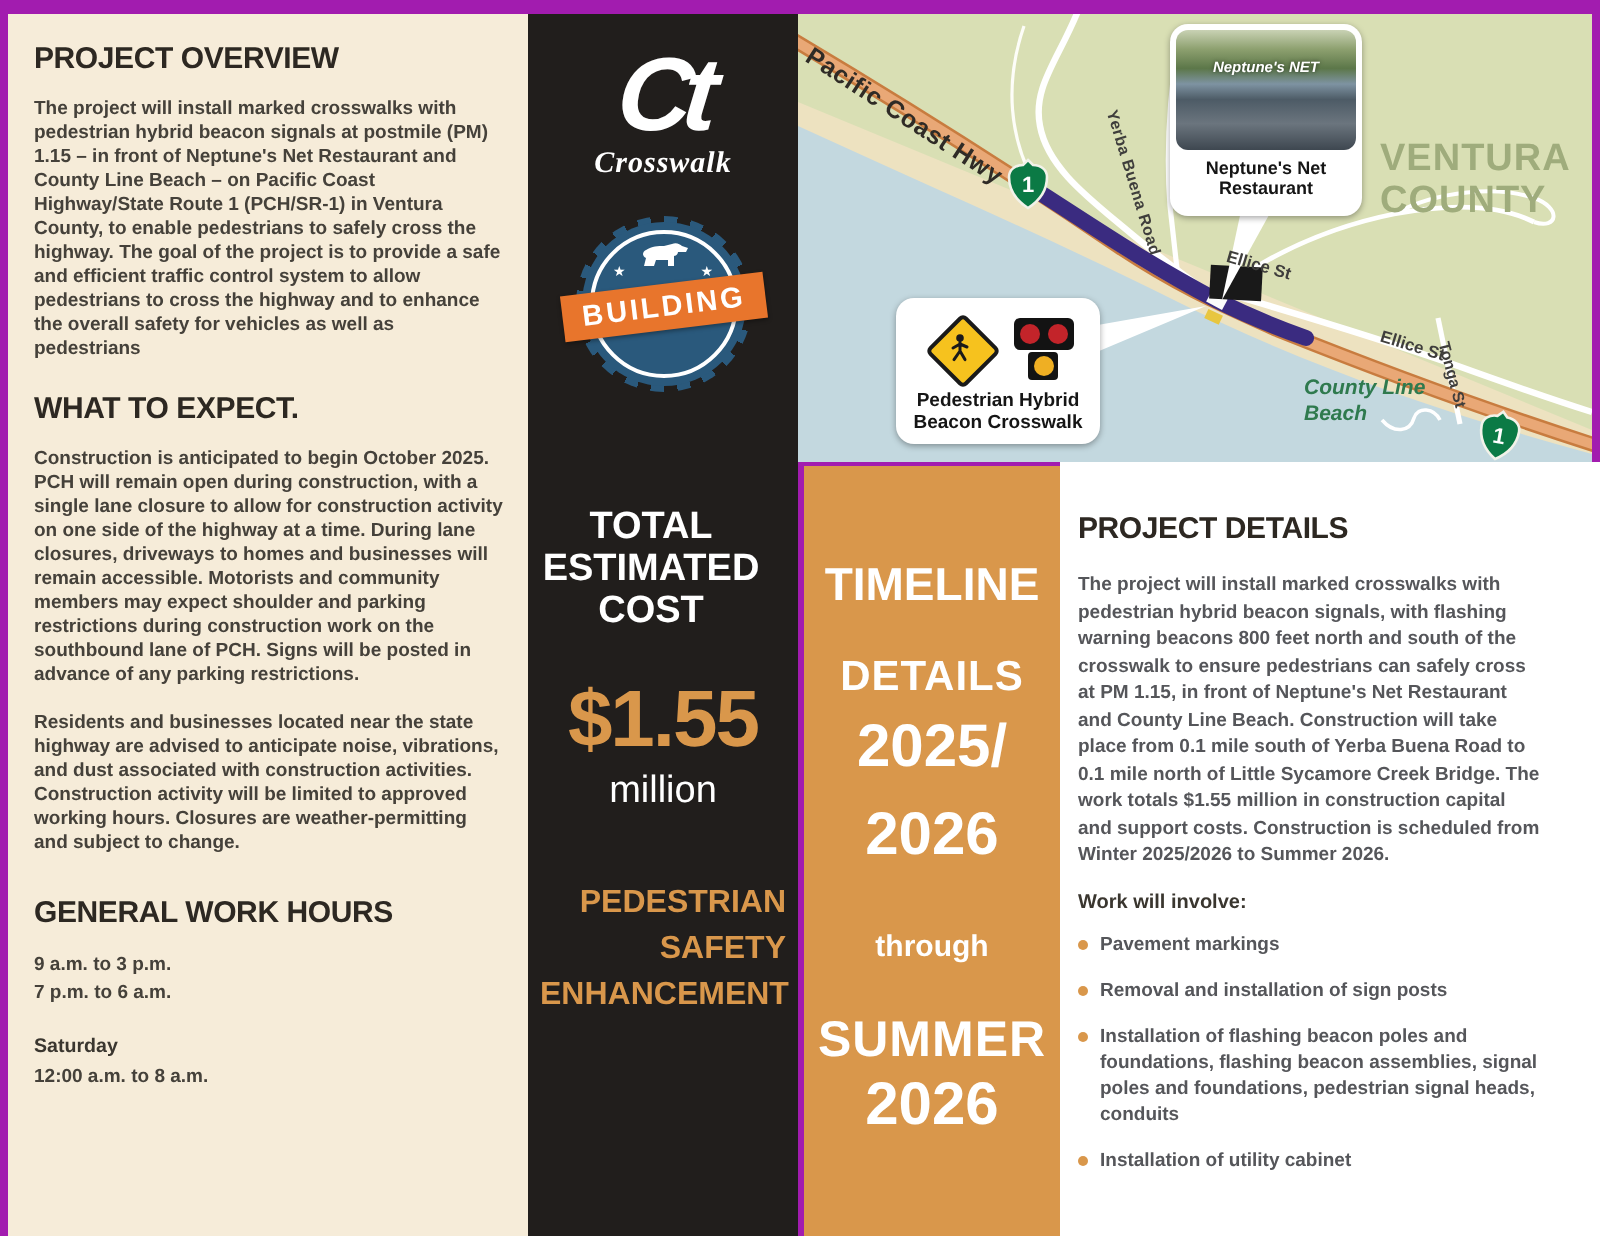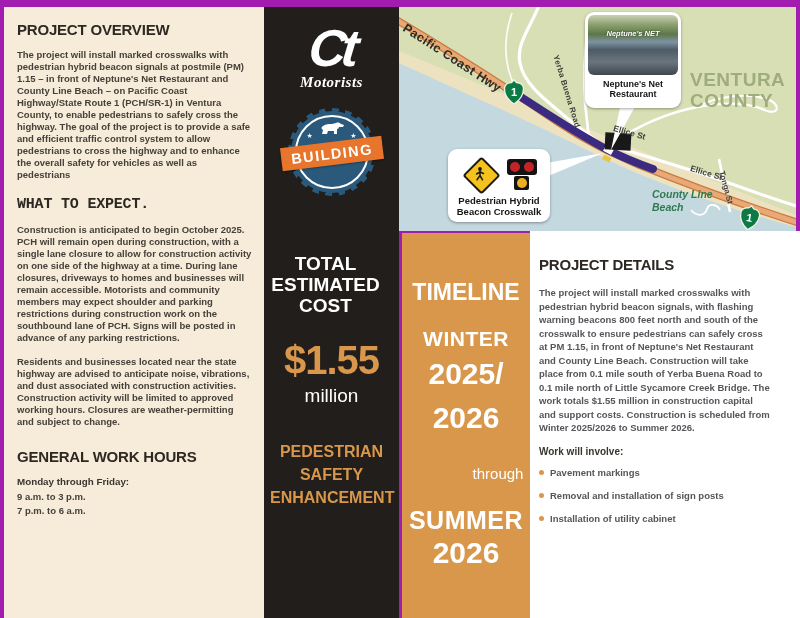--- a/index.html
+++ b/index.html
@@ -4,21 +4,21 @@
 <style>
   html,body{margin:0;padding:0;background:#ffffff;}
   #page{position:relative;width:800px;height:618px;background:#a21caf;overflow:hidden;
         font-family:"Liberation Sans",sans-serif;-webkit-font-smoothing:antialiased;}
 
   
   .col-left{position:absolute;left:4px;top:7px;width:260px;height:611px;background:#F6ECD9;
             box-sizing:border-box;padding:14px 12px 0 13px;}
   .h-section{font-size:15px;font-weight:800;color:#2D2822;letter-spacing:-0.2px;margin:0 0 11px 0;}
   .p-body{font-size:9.5px;font-weight:700;color:#45413A;line-height:12px;margin:0 0 12px 0;}
-  .h-expect{margin-top:15px;font-family:Liberation Mono, monospace;}
+  .h-expect{margin-top:15px;}
   .h-hours{margin-top:20px;}
   .wh-label{font-size:9.8px;font-weight:800;color:#3A362F;margin:0 0 3px 0;}
   .wh-line{font-size:9.5px;font-weight:700;color:#45413A;line-height:14px;}
   .wh-group{margin-bottom:14px;}
 
   
   .col-black{position:absolute;left:264px;top:7px;width:135px;height:611px;background:#211E1C;color:#fff;}
   .ct-mark{margin-top:16px;text-align:center;font-size:52px;line-height:50px;font-weight:900;
            font-style:italic;letter-spacing:-5px;transform:skewX(-6deg);color:#fff;}
   .ct-name{text-align:center;font-family:"Liberation Serif",serif;font-style:italic;font-weight:700;
@@ -36,31 +36,31 @@
                 font-size:14.5px;font-weight:800;letter-spacing:1.5px;color:#fff;
                 box-shadow:0 1px 2px rgba(0,0,0,.35);}
   .badge-ca{position:absolute;bottom:9px;left:0;width:100%;text-align:center;font-size:20px;
             font-weight:800;letter-spacing:1px;color:#fff;}
   .cost-label{position:absolute;top:246px;left:0;right:12px;text-align:center;color:#fff;
               font-size:19px;line-height:21px;font-weight:800;}
   .cost-amount{position:absolute;top:331px;left:0;width:100%;text-align:center;color:#D9974B;
                font-size:40px;font-weight:800;letter-spacing:-1px;}
   .cost-unit{position:absolute;top:378px;left:0;width:100%;text-align:center;color:#fff;
              font-size:19px;font-weight:400;}
-  .program{position:absolute;top:433px;left:6px;right:6px;text-align:center;color:#D9974B;
+  .program{position:absolute;top:433px;left:6px;right:6px;text-align:right;color:#D9974B;
            font-size:16px;line-height:23px;font-weight:800;}
 
   
   .col-orange{position:absolute;left:402px;top:233px;width:128px;height:385px;background:#D9974B;color:#fff;}
   .tl{position:absolute;left:0;width:100%;text-align:center;}
   .tl-head{top:46px;font-size:23px;font-weight:800;}
   .tl-season1{top:94px;font-size:21px;font-weight:600;letter-spacing:0.5px;}
   .tl-y1{top:124px;font-size:30px;font-weight:800;}
   .tl-y2{top:168px;font-size:30px;font-weight:800;}
-  .tl-through{top:232px;font-size:15px;font-weight:400;margin-left:32px;}
+  .tl-through{top:232px;font-size:15px;font-weight:700;}
   .tl-season2{top:273px;font-size:25px;font-weight:600;letter-spacing:0.5px;}
   .tl-y3{top:303px;font-size:30px;font-weight:800;}
 
   
   .map{position:absolute;left:399px;top:7px;width:397px;height:224px;background:#D9DFB4;overflow:hidden;}
   .map svg.base{position:absolute;left:0;top:0;}
   .map-label{position:absolute;white-space:nowrap;}
   .lbl-pch{left:9px;top:14px;transform:rotate(33deg);transform-origin:0 0;font-size:12.5px;
            font-weight:800;color:#2F2B26;letter-spacing:0.4px;}
   .lbl-yerba{left:161px;top:47px;transform:rotate(73deg);transform-origin:0 0;font-size:8px;
@@ -120,29 +120,32 @@
   <div class="col-left">
     <div class="h-section">PROJECT OVERVIEW</div>
     <p class="p-body">The project will install marked crosswalks with pedestrian hybrid beacon signals at postmile (PM) 1.15 – in front of Neptune's Net Restaurant and County Line Beach – on Pacific Coast Highway/State Route 1 (PCH/SR-1) in Ventura County, to enable pedestrians to safely cross the highway. The goal of the project is to provide a safe and efficient traffic control system to allow pedestrians to cross the highway and to enhance the overall safety for vehicles as well as pedestrians</p>
 
     <div class="h-section h-expect">WHAT TO EXPECT.</div>
     <p class="p-body">Construction is anticipated to begin October 2025. PCH will remain open during construction, with a single lane closure to allow for construction activity on one side of the highway at a time. During lane closures, driveways to homes and businesses will remain accessible. Motorists and community members may expect shoulder and parking restrictions during construction work on the southbound lane of PCH. Signs will be posted in advance of any parking restrictions.</p>
     <p class="p-body">Residents and businesses located near the state highway are advised to anticipate noise, vibrations, and dust associated with construction activities. Construction activity will be limited to approved working hours. Closures are weather-permitting and subject to change.</p>
 
     <div class="h-section h-hours">GENERAL WORK HOURS</div>
     <div class="wh-group">
-      <div class="wh-label">Monday through Friday:</div>
       <div class="wh-line">9 a.m. to 3 p.m.</div>
       <div class="wh-line">7 p.m. to 6 a.m.</div>
     </div>
+    <div class="wh-group">
+      <div class="wh-label">Saturday</div>
+      <div class="wh-line">12:00 a.m. to 8 a.m.</div>
+    </div>
   </div>
 
   <div class="col-black">
     <div class="ct-mark">Ct</div>
-    <div class="ct-name">Motorists</div>
+    <div class="ct-name">Crosswalk</div>
 
     <div class="badge">
       <div class="gear"></div>
       <div class="gear-core"></div>
       <div class="badge-ring"></div>
       <div class="badge-bear">
         <svg width="26" height="13" viewBox="0 0 26 13">
           <path d="M3,12 L4,8 C2,7 2,5 4,4 C7,2 10,2 13,2 L17,1 C19,0 21,1 22,2 L25,3 L24,5 L20,5 C20,6 19,7 18,7 L18,12 L15,12 L15,9 L9,9 L8,12 Z" fill="#ffffff"></path>
         </svg>
       </div>
@@ -227,32 +230,33 @@
             <div class="dot"></div>
           </div>
         </div>
       </div>
       <div class="phb-label">Pedestrian Hybrid Beacon Crosswalk</div>
     </div>
   </div>
 
   <div class="col-orange">
     <div class="tl tl-head">TIMELINE</div>
-    <div class="tl tl-season1">WINTER</div>
+    <div class="tl tl-season1">DETAILS</div>
     <div class="tl tl-y1">2025/</div>
     <div class="tl tl-y2">2026</div>
     <div class="tl tl-through">through</div>
     <div class="tl tl-season2">SUMMER</div>
     <div class="tl tl-y3">2026</div>
   </div>
 
   <div class="details">
     <div class="h-section">PROJECT DETAILS</div>
     <p class="p-body">The project will install marked crosswalks with pedestrian hybrid beacon signals, with flashing warning beacons 800 feet north and south of the crosswalk to ensure pedestrians can safely cross at PM 1.15, in front of Neptune's Net Restaurant and County Line Beach. Construction will take place from 0.1 mile south of Yerba Buena Road to 0.1 mile north of Little Sycamore Creek Bridge. The work totals $1.55 million in construction capital and support costs. Construction is scheduled from Winter 2025/2026 to Summer 2026.</p>
     <div class="list-heading">Work will involve:</div>
     <ul class="work-list">
       <li>Pavement markings</li>
       <li>Removal and installation of sign posts</li>
+      <li>Installation of flashing beacon poles and foundations, flashing beacon assemblies, signal poles and foundations, pedestrian signal heads, conduits</li>
       <li>Installation of utility cabinet</li>
     </ul>
   </div>
 
 </div>
 
 </body></html>

